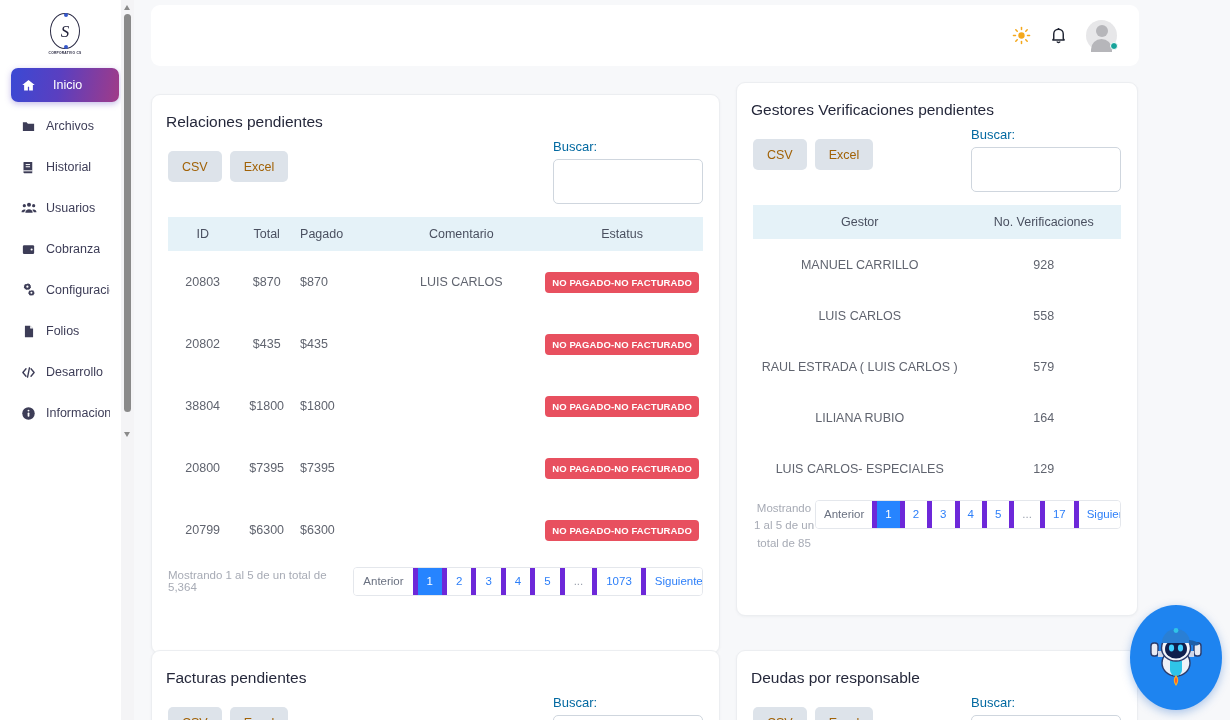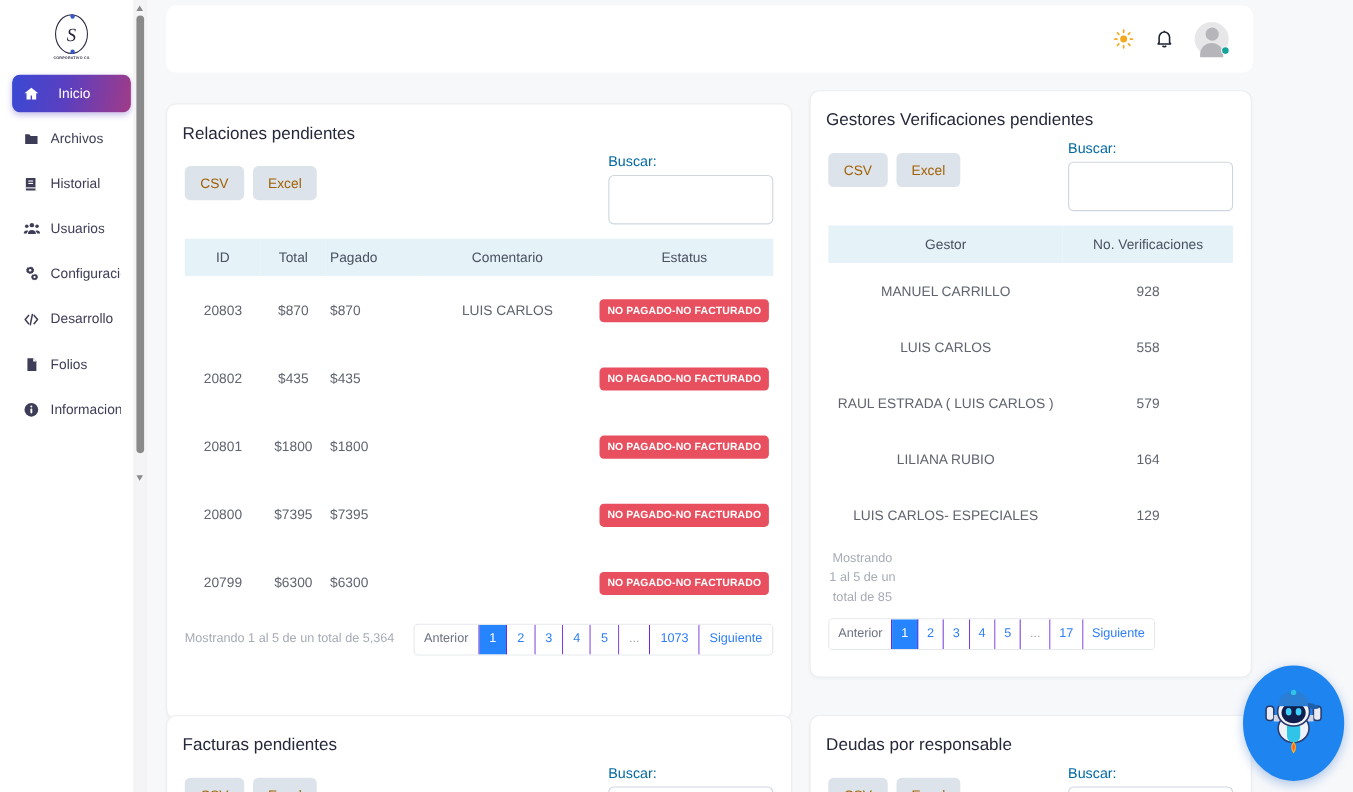--- a/index.html
+++ b/index.html
@@ -142,29 +142,29 @@
     font-size: 9.5px; font-weight: 700; letter-spacing: .1px;
     padding: 5px 7px; border-radius: 4px; white-space: nowrap;
   }
 
   
   .pag-row { display: flex; align-items: center; justify-content: space-between; margin-top: 6px; }
   .pag-info { font-size: 11.5px; color: #a7abb5; }
   .pager { display: flex; border: 1px solid #e4e7ec; border-radius: 4px; overflow: hidden; }
   .pager .pg {
     font-size: 11.5px; padding: 7px 9px; color: #2d7ff9; cursor: pointer;
-    border-right: 1px solid #6d28d9; background: #fff; line-height: 1.1;
+    border-right: 5px solid #6d28d9; background: #fff; line-height: 1.1;
   }
   .pager .pg:last-child { border-right: none; }
   .pager .pg.muted { color: #6a7181; cursor: default; }
   .pager .pg.ellip { color: #9aa0ad; cursor: default; }
   .pager .pg.active { background: #2684ff; color: #fff; }
 
   
-  #panel-gestores .pag-row { align-items: flex-start; flex-direction: column; }
+  #panel-gestores .pag-row { align-items: flex-start; }
   #panel-gestores .pag-info { width: 62px; text-align: center; line-height: 1.5; flex: 0 0 62px; }
   #panel-gestores .pager .pg { padding: 7px 8px; }
 
   
   #chatbot {
     position: absolute; right: 8px; bottom: 10px;
     width: 92px; height: 105px; border-radius: 50%;
     background: #1e84f0; cursor: pointer;
     display: flex; align-items: center; justify-content: center;
     box-shadow: 0 3px 10px rgba(30,100,200,.35);
@@ -223,52 +223,61 @@
             <circle cx="5" cy="8.5" r="2.4"></circle>
             <circle cx="19" cy="8.5" r="2.4"></circle>
             <path d="M6.5 19c0-3 2.4-5.2 5.5-5.2s5.5 2.2 5.5 5.2z"></path>
             <path d="M0.8 18.3c0-2.3 1.8-3.9 4.2-3.9 .8 0 1.5.2 2.1.5-1.2 1-2 2.2-2.3 3.4z"></path>
             <path d="M23.2 18.3c0-2.3-1.8-3.9-4.2-3.9-.8 0-1.5.2-2.1.5 1.2 1 2 2.2 2.3 3.4z"></path>
           </svg>
       </span>
       <span class="nav-label">Usuarios</span>
     </div>
 
+    <div class="nav-item">
+      <span class="nav-ico">
+        <svg width="15" height="15" viewBox="0 0 24 24" fill="#3d3d57">
+            <rect x="3" y="5" width="18" height="14" rx="2"></rect>
+            <circle cx="17" cy="12" r="1.7" fill="#fff"></circle>
+          </svg>
+      </span>
+      <span class="nav-label">Cobranza</span>
+    </div>
 
     <div class="nav-item">
       <span class="nav-ico">
         <svg width="16" height="16" viewBox="0 0 24 24" fill="#3d3d57">
           <path d="M9.6 2.6 10.9 2l.9 1.3 1.6-.2.3 1.6 1.4.8-.7 1.5.7 1.5-1.4.8-.3 1.6-1.6-.2-.9 1.3-1.3-.6-1.3.6-.9-1.3-1.6.2-.3-1.6-1.4-.8.7-1.5-.7-1.5 1.4-.8.3-1.6 1.6.2z"></path>
           <circle cx="9.6" cy="7" r="1.7" fill="#fff"></circle>
           <path d="M15.6 12.6 16.7 12l.8 1.1 1.4-.2.2 1.4 1.2.7-.6 1.3.6 1.3-1.2.7-.2 1.4-1.4-.2-.8 1.1-1.1-.6-1.1.6-.8-1.1-1.4.2-.2-1.4-1.2-.7.6-1.3-.6-1.3 1.2-.7.2-1.4 1.4.2z"></path>
           <circle cx="15.6" cy="16.3" r="1.5" fill="#fff"></circle>
         </svg>
       </span>
       <span class="nav-label">Configuració</span>
     </div>
 
     <div class="nav-item">
       <span class="nav-ico">
+        <svg width="14" height="15" viewBox="0 0 24 24" fill="#3d3d57">
+            <path d="M5 2h9l5 5v15H5z"></path>
+            <path d="M14 2v5h5z" fill="#fff"></path>
+          </svg>
+      </span>
+      <span class="nav-label">Folios</span>
+    </div>
+
+    <div class="nav-item">
+      <span class="nav-ico">
         <svg width="17" height="15" viewBox="0 0 24 24" fill="none" stroke="#3d3d57" stroke-width="2.2" stroke-linecap="round" stroke-linejoin="round">
             <path d="M8 6 3 12l5 6"></path>
             <path d="M16 6l5 6-5 6"></path>
             <path d="M13.5 4.5 10.5 19.5"></path>
           </svg>
       </span>
       <span class="nav-label">Desarrollo</span>
-    </div>
-
-    <div class="nav-item">
-      <span class="nav-ico">
-        <svg width="14" height="15" viewBox="0 0 24 24" fill="#3d3d57">
-            <path d="M5 2h9l5 5v15H5z"></path>
-            <path d="M14 2v5h5z" fill="#fff"></path>
-          </svg>
-      </span>
-      <span class="nav-label">Folios</span>
     </div>
 
     <div class="nav-item">
       <span class="nav-ico">
         <svg width="15" height="15" viewBox="0 0 24 24" fill="#3d3d57">
             <circle cx="12" cy="12" r="10"></circle>
             <circle cx="12" cy="7.3" r="1.5" fill="#fff"></circle>
             <rect x="10.6" y="10.3" width="2.8" height="7" rx="1.2" fill="#fff"></rect>
           </svg>
       </span>
@@ -346,21 +355,21 @@
           <td><span class="badge-red">NO PAGADO-NO FACTURADO</span></td>
         </tr>
         <tr>
           <td>20802</td>
           <td>$435</td>
           <td style="text-align:left">$435</td>
           <td></td>
           <td><span class="badge-red">NO PAGADO-NO FACTURADO</span></td>
         </tr>
         <tr>
-          <td>20801</td>
+          <td>38804</td>
           <td>$1800</td>
           <td style="text-align:left">$1800</td>
           <td></td>
           <td><span class="badge-red">NO PAGADO-NO FACTURADO</span></td>
         </tr>
         <tr>
           <td>20800</td>
           <td>$7395</td>
           <td style="text-align:left">$7395</td>
           <td></td>

